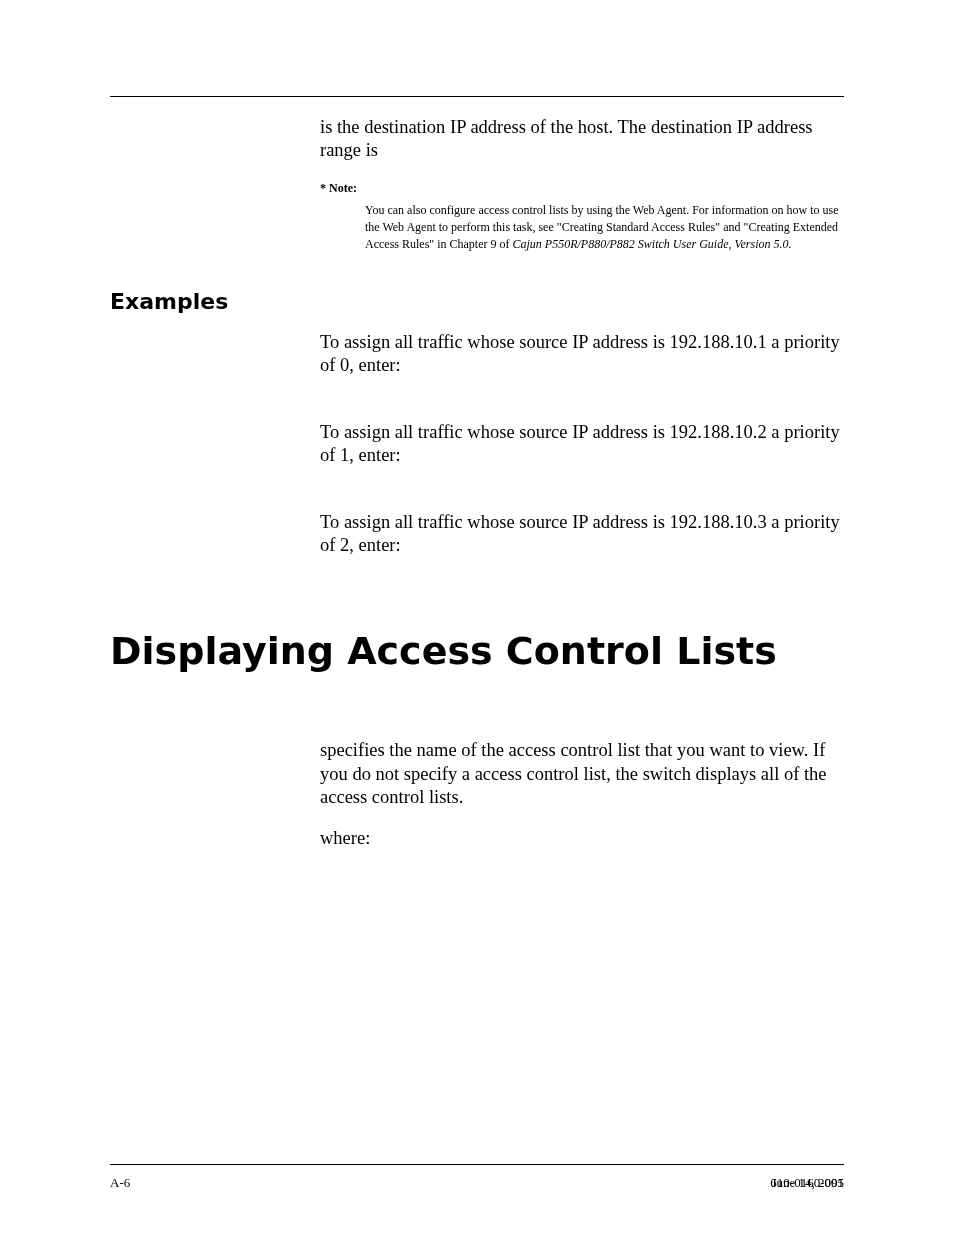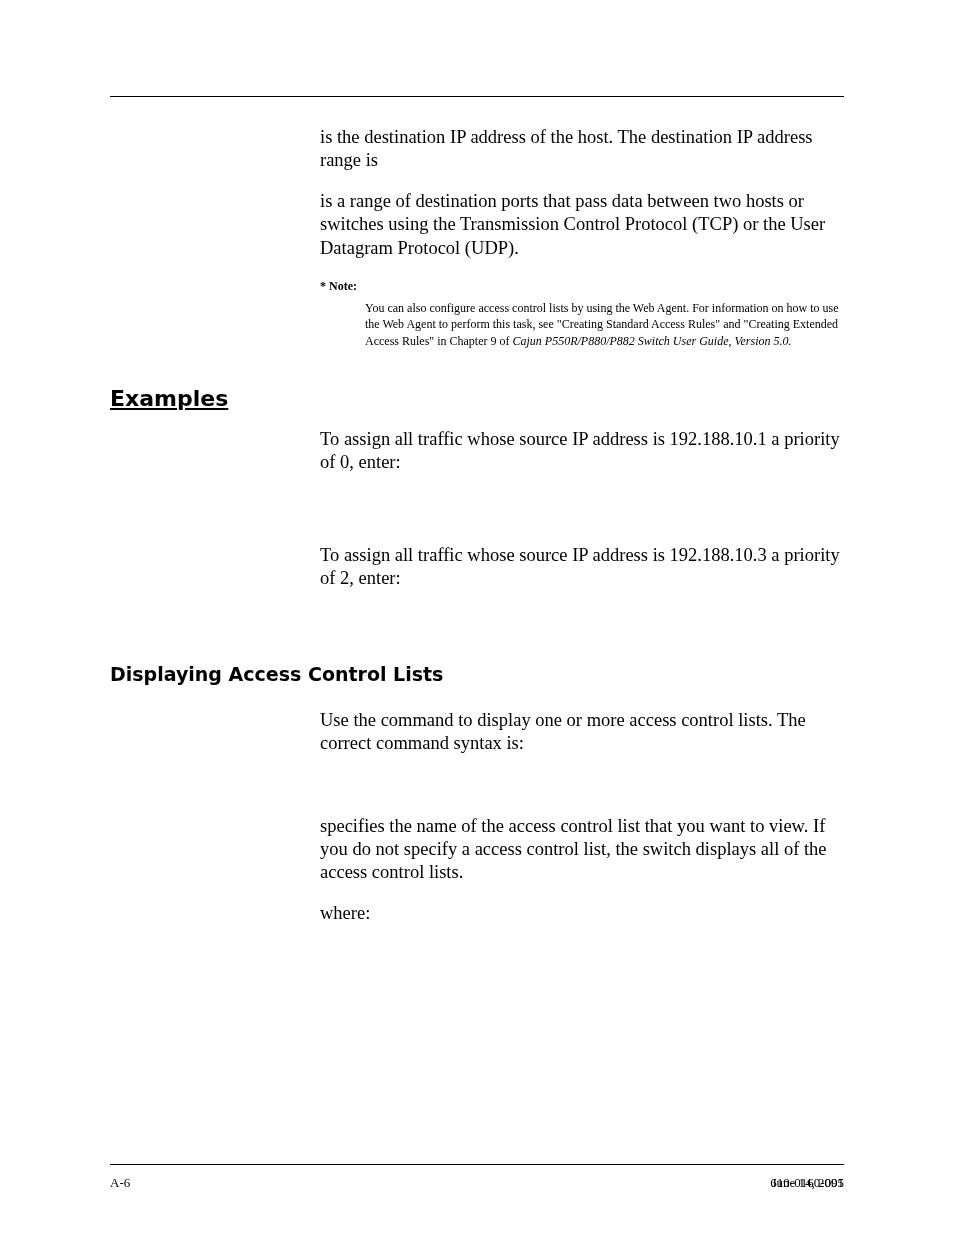--- a/index.html
+++ b/index.html
@@ -19,31 +19,30 @@
     position: absolute;
     left: 110px;
     right: 110px;
     top: 96px;
     border-top: 1px solid #000;
   }
   .content {
     position: absolute;
     left: 110px;
     right: 110px;
-    top: 126px; 
+    top: 116px; 
   }
   
   .row {
     display: flex;
     align-items: flex-start;
   }
   .stub {
     width: 210px;
     flex: none;
-    text-decoration: underline;
   }
   .body {
     flex: 1;
     font-size: 18.5px;
     line-height: 1.25;
   }
   .body p {
     margin: 0 0 18px 0;
   }
   .runin {
@@ -52,21 +51,21 @@
   }
   .section-head {
     font-family: Verdana, Geneva, Tahoma, "DejaVu Sans", sans-serif;
     font-weight: 700;
     font-size: 22px;
     margin: 0;
   }
   .title-h1 {
     font-family: Verdana, Geneva, Tahoma, "DejaVu Sans", sans-serif;
     font-weight: 700;
-    font-size: 19px;
+    font-size: 38px;
     margin: 28px 0 24px 0;
   }
   .note-block {
     margin: 6px 0 10px 0;
   }
   .note-block .note-line {
     display: flex;
     align-items: flex-start;
     font-family: Liberation Serif, serif;
     font-size: 12px;
@@ -121,23 +120,20 @@
   <div class="content">
 
     <div class="row">
       <div class="stub"></div>
       <div class="body">
 
         <p>
           <span class="runin"></span><span> is the destination IP address of the host. The destination IP address range is </span>
         </p>
 
-        <p>
-          <span class="runin"></span><span> is a range of destination ports that pass data between two hosts or switches using the Transmission Control Protocol (TCP) or the User Datagram Protocol (UDP).</span>
-        </p>
 
 
         <div class="note-block">
           <div class="note-line">
             <div class="note-label">* Note:</div>
             <div class="note-text">
               <span>You can also configure access control lists by using the Web Agent. For information on how to use the Web Agent to perform this task, see "Creating Standard Access Rules" and "Creating Extended Access Rules" in Chapter 9 of </span><span class="italic">Cajun P550R/P880/P882 Switch User Guide, Version 5.0.</span>
             </div>
           </div>
         </div>
@@ -148,36 +144,34 @@
     <div class="gap-med"></div>
 
     <div class="row">
       <div class="stub">
         <h2 class="section-head">Examples</h2>
       </div>
       <div class="body">
         <div class="gap-lg"></div>
         <p>To assign all traffic whose source IP address is 192.188.10.1 a priority of 0, enter:</p>
         <div class="gap-med"></div>
+        <p>To assign all traffic whose source IP address is 192.188.10.2 a priority of 1, enter:</p>
         <div class="gap-med"></div>
         <p>To assign all traffic whose source IP address is 192.188.10.3 a priority of 2, enter:</p>
       </div>
     </div>
 
     <div class="gap-med"></div>
 
     <h1 class="title-h1">Displaying Access Control Lists</h1>
 
     <div class="row">
       <div class="stub"></div>
       <div class="body">
 
-        <p>
-          <span>Use the </span><span class="runin"></span><span> command to display one or more access control lists. The correct command syntax is:</span>
-        </p>
 
         <div class="gap-lg"></div>
 
         <p>
           <span class="runin"></span><span> specifies the name of the access control list that you want to view. If you do not specify a access control list, the switch displays all of the access control lists.</span>
         </p>
 
         <p>where:</p>
 
       </div>

